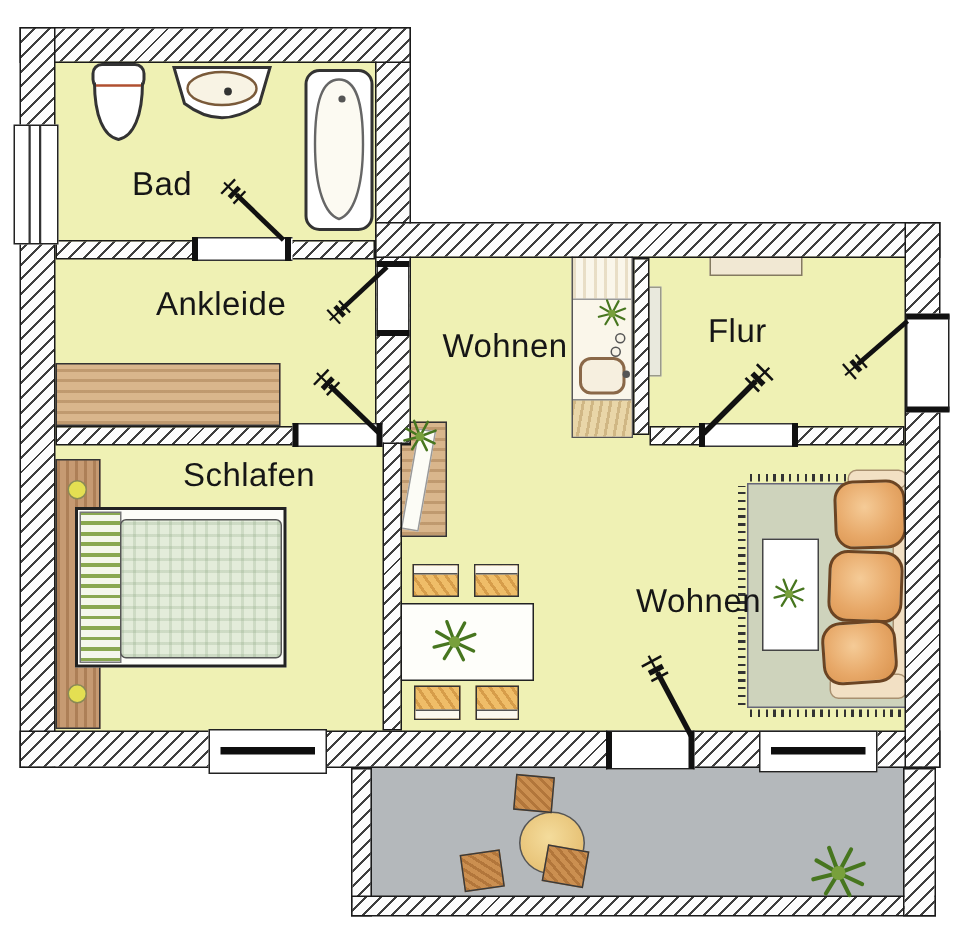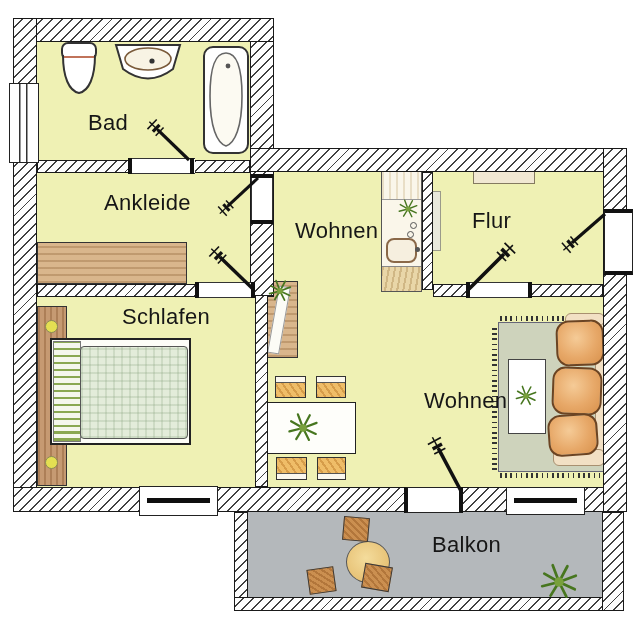--- a/index.html
+++ b/index.html
@@ -200,15 +200,14 @@
     <use href="#plant" transform="translate(526,396) scale(0.6)"></use>
     <use href="#plant" transform="translate(559,582) scale(1.05)"></use>
   </svg>
 
   <div class="label" style="left:88px;top:110px;">Bad</div>
   <div class="label" style="left:104px;top:190px;">Ankleide</div>
   <div class="label" style="left:295px;top:218px;">Wohnen</div>
   <div class="label" style="left:472px;top:208px;">Flur</div>
   <div class="label" style="left:122px;top:304px;">Schlafen</div>
   <div class="label" style="left:424px;top:388px;">Wohnen</div>
-  <div class="label" style="left:432px;top:532px;">Balkon</div>
 
 </div>
 
 </body></html>

